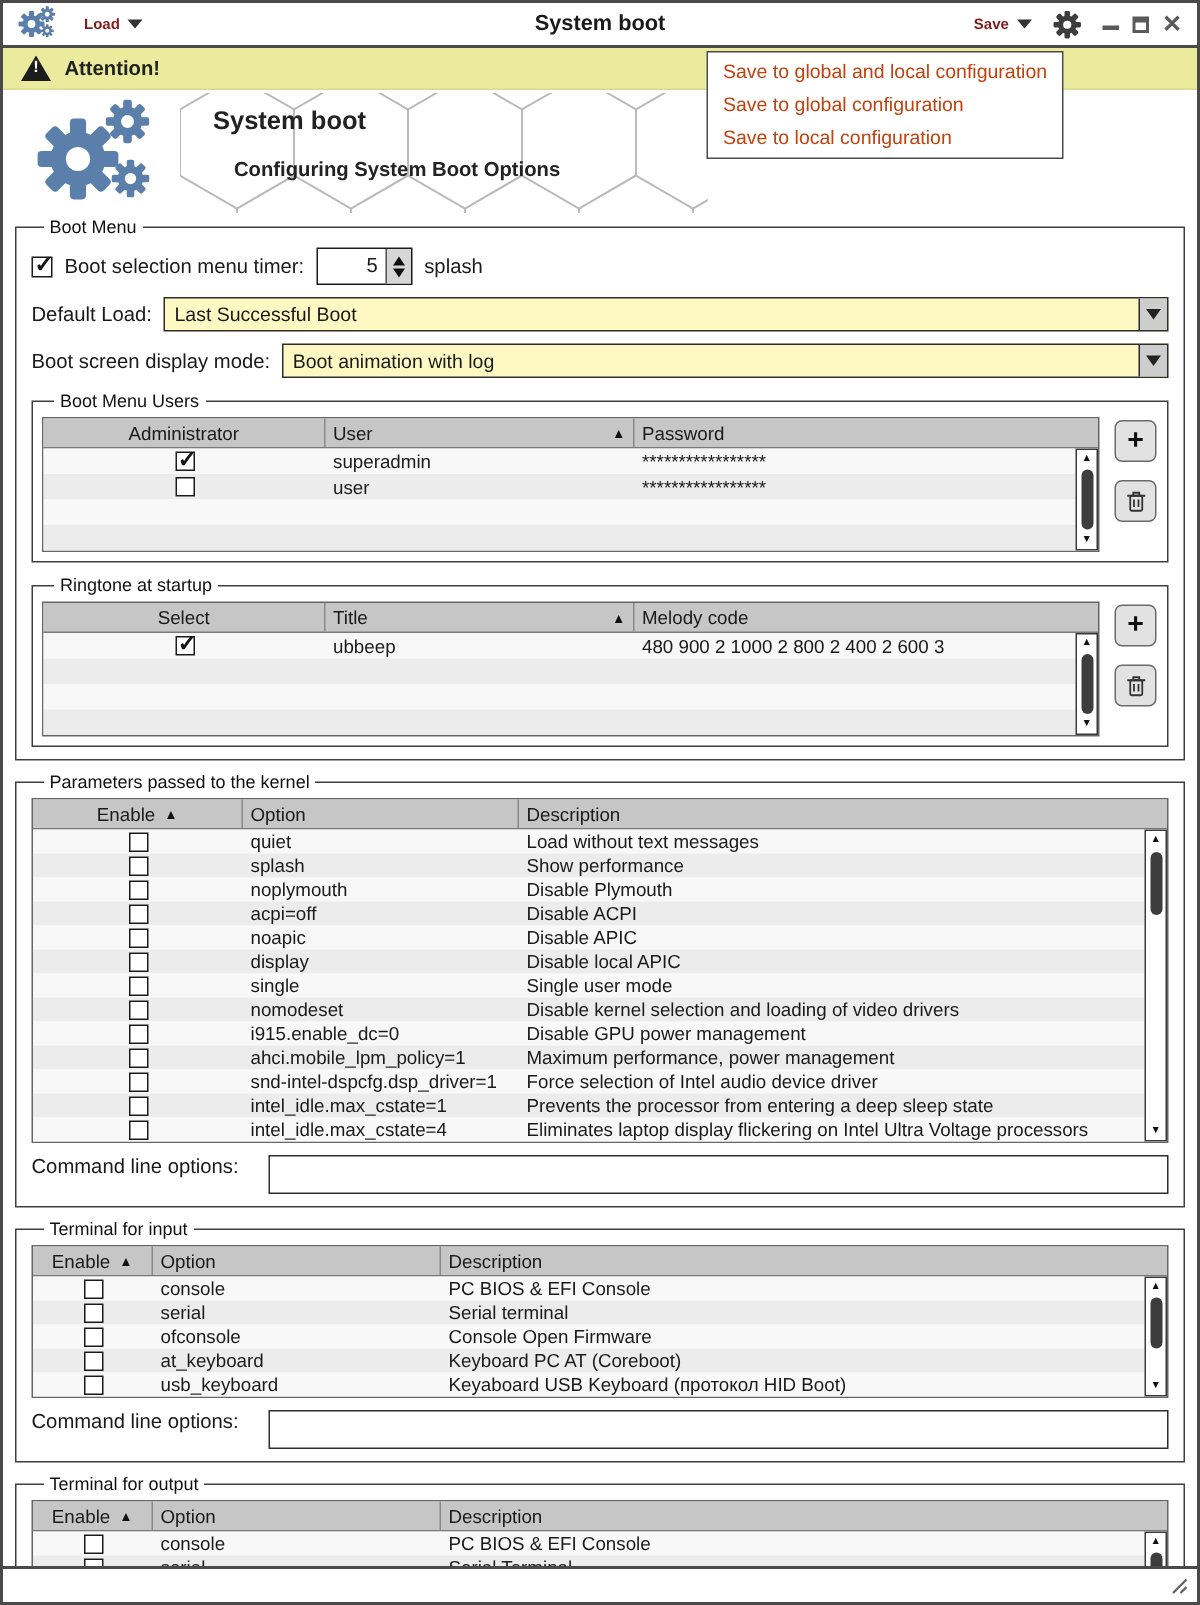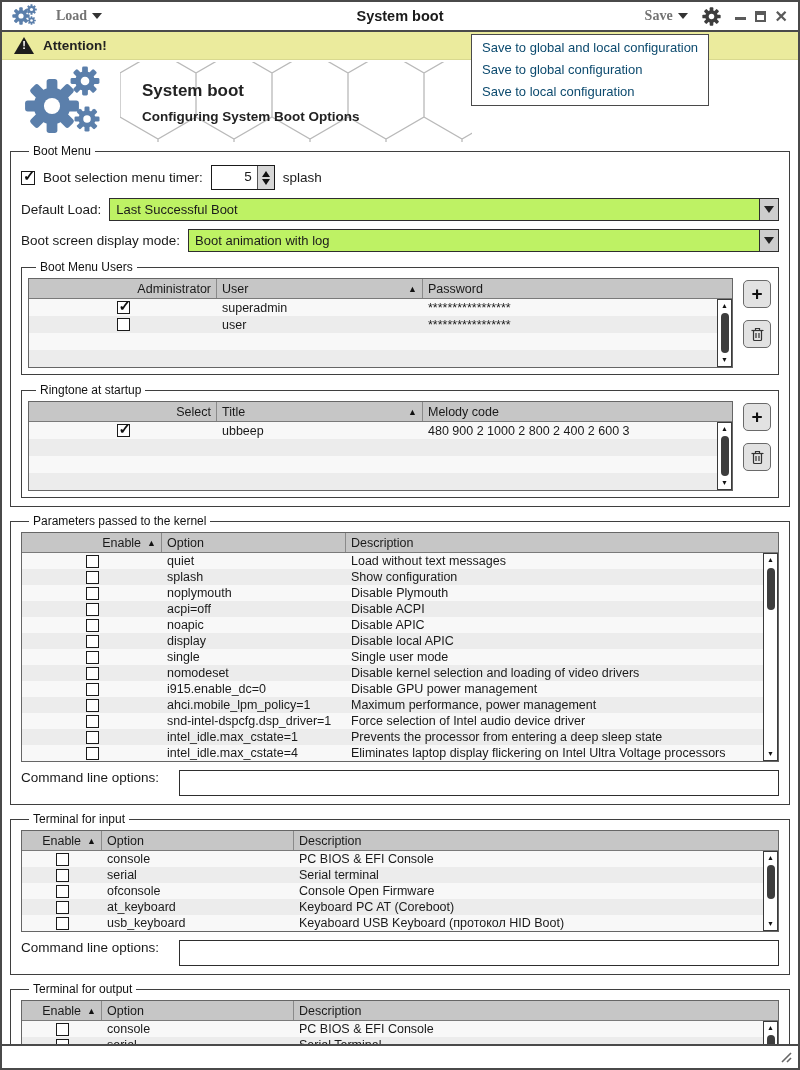--- a/index.html
+++ b/index.html
@@ -6,48 +6,48 @@
   html,body { margin:0; padding:0; background:#888; }
   .window {
     width:800px; height:1070px; position:relative; overflow:hidden;
     background:#fff; border:2px solid #4a4a4a;
     font-family:"Liberation Sans", sans-serif; color:#1a1a1a;
   }
 
   
   .topbar { height:30px; display:flex; align-items:center; padding:0 10px; border-bottom:2px solid #4a4a4a; background:#fff; position:relative; }
   .topbar .menu-group { display:flex; align-items:center; gap:5px; }
-  .topbar .menu-label { font-size:14px; font-weight:bold; color:#737373;font-family:Liberation Serif, serif; }
+  .topbar .menu-label { font-size:10px; font-weight:bold; color:#7f1d1d; }
   .caret-down { width:0; height:0; border-left:5px solid transparent; border-right:5px solid transparent; border-top:6px solid #333; display:inline-block; }
   .topbar-title { position:absolute; left:0; right:0; text-align:center; font-size:14.5px; font-weight:bold; pointer-events:none; }
   .topbar-right { margin-left:auto; display:flex; align-items:center; gap:14px; z-index:2; }
   .win-controls { display:flex; align-items:center; gap:9px; }
   .wc-min { width:11px; height:3px; background:#5a5a5a; margin-top:4px; }
   .wc-max { width:11px; height:11px; border:2px solid #5a5a5a; border-top:4px solid #5a5a5a; background:#fff; }
   .wc-close { font-size:16px; font-weight:bold; color:#5a5a5a; line-height:11px; }
   .gear-svg { display:block; }
 
   
   .attention { height:28px; background:#ebeb9d; border-bottom:1px solid #d9d98f; display:flex; align-items:center; gap:9px; padding:0 12px; }
   .warn-tri { position:relative; width:20px; height:17px; }
   .warn-tri .tri { position:absolute; inset:0; background:#1c1c1c; clip-path:polygon(50% 0, 100% 100%, 0 100%); }
   .warn-tri .bang { position:absolute; left:0; right:0; top:2px; text-align:center; color:#fff; font-size:11px; font-weight:bold; }
   .attention-label { font-size:13.5px; font-weight:bold; color:#222; }
 
   
   .save-menu { position:absolute; top:32px; left:469px; width:238px; background:#fff; border:1px solid #4a4a4a; z-index:30; padding:2px 0; }
-  .save-menu .item { font-size:13px; padding:3px 8px 4px 10px; white-space:nowrap; color:#0c4a6e; }
+  .save-menu .item { font-size:13px; padding:3px 8px 4px 10px; white-space:nowrap; color:#c2410c; }
 
   
   .appheader { height:84px; position:relative; display:flex; align-items:center; padding:0 16px; background:#fff; }
   .hexbg { position:absolute; left:118px; top:2px; width:352px; height:80px; z-index:0; }
   .logo { position:relative; width:92px; height:72px; flex:0 0 auto; }
   .titles { position:relative; z-index:1; margin-left:32px; }
   .titles h1 { margin:0 0 8px 0; font-size:17px; font-weight:bold; color:#222; }
-  .titles h2 { margin:0; font-size:13.5px; font-weight:bold; color:#222; }
+  .titles h2 { margin:14px; font-size:13.5px; font-weight:bold; color:#222; }
 
   
   fieldset { border:1.5px solid #3f3f3f; margin:0 8px; padding:4px 10px 8px 10px; background:#fff; }
   fieldset.sub { border-width:1.2px; margin:4px 0 0 0; padding:4px 6px 6px 6px; }
   legend { font-size:12px; color:#111; padding:0 4px; margin-left:8px; }
   .fs-gap { height:7px; }
 
   
   .frow { display:flex; align-items:center; gap:8px; margin:3px 0 8px 0; font-size:13.5px; }
   .frow:last-child { margin-bottom:2px; }
@@ -56,32 +56,32 @@
   .cb { width:14px; height:14px; border:1.6px solid #1a1a1a; background:#fff; display:inline-block; position:relative; flex:0 0 auto; }
   .cb.small { width:13px; height:13px; }
   .cb.checked::after { content:"✓"; position:absolute; left:1px; top:-5px; font-size:15px; font-weight:bold; color:#111; }
 
   .spinner { display:flex; width:64px; height:25px; border:1.6px solid #1a1a1a; background:#fff; }
   .spin-val { flex:1; text-align:right; padding:3px 5px 0 0; font-size:13.5px; }
   .spin-btn { width:17px; background:#d6d6d6; border-left:1.2px solid #555; display:flex; flex-direction:column; align-items:center; justify-content:center; gap:2px; }
   .tri-up { width:0; height:0; border-left:4.5px solid transparent; border-right:4.5px solid transparent; border-bottom:6px solid #111; }
   .tri-dn { width:0; height:0; border-left:4.5px solid transparent; border-right:4.5px solid transparent; border-top:6px solid #111; }
 
-  .combo { flex:1; height:23px; border:1.6px solid #2e2e2e; background:#bef264; display:flex; align-items:stretch; }
+  .combo { flex:1; height:23px; border:1.6px solid #2e2e2e; background:#fef9c3; display:flex; align-items:stretch; }
   .combo-text { flex:1; font-size:13px; padding:3px 6px 0 6px; white-space:nowrap; overflow:hidden; }
   .combo-btn { width:19px; background:#cdcdcd; border-left:1.6px solid #2e2e2e; display:flex; align-items:center; justify-content:center; }
   .combo-btn .tri-dn { border-left-width:5px; border-right-width:5px; border-top-width:7px; border-top-color:#222; }
 
   
   .sub-flex { display:flex; gap:9px; align-items:flex-start; }
   .tablewrap { flex:1; position:relative; border:1px solid #666; background:#fff; }
   .thead { display:flex; background:#c6c6c6; height:20px; border-bottom:1px solid #7a7a7a; font-size:12.5px; align-items:center; }
   .thead .hc { border-right:1px solid #8a8a8a; height:100%; display:flex; align-items:center; padding:0 5px; overflow:hidden; white-space:nowrap; }
   .thead .hc:last-child { border-right:none; }
-  .hc.center { justify-content:flex-end; }
+  .hc.center { justify-content:center; }
   .hc .htext { flex:1; }
   .hc.center .htext { flex:0 1 auto; }
   .sort-icon { font-size:9px; color:#111; margin-left:6px; }
   .trow { display:flex; align-items:center; font-size:12.5px; white-space:nowrap; }
   .trow .tc { padding:0 5px; overflow:hidden; height:100%; display:flex; align-items:center; }
   .trow:nth-child(odd) { background:#ececec; }
   .trow:nth-child(even) { background:#f8f8f8; }
   .tc.center { justify-content:center; }
 
   
@@ -369,21 +369,21 @@
             <span class="cb small"></span>
           </div>
           <div class="tc k-col2">quiet</div>
           <div class="tc k-col3">Load without text messages</div>
         </div>
       <div class="trow row16">
           <div class="tc center k-col1">
             <span class="cb small"></span>
           </div>
           <div class="tc k-col2">splash</div>
-          <div class="tc k-col3">Show configuration</div>
+          <div class="tc k-col3">Show performance</div>
         </div>
       <div class="trow row16">
           <div class="tc center k-col1">
             <span class="cb small"></span>
           </div>
           <div class="tc k-col2">noplymouth</div>
           <div class="tc k-col3">Disable Plymouth</div>
         </div>
       <div class="trow row16">
           <div class="tc center k-col1">

